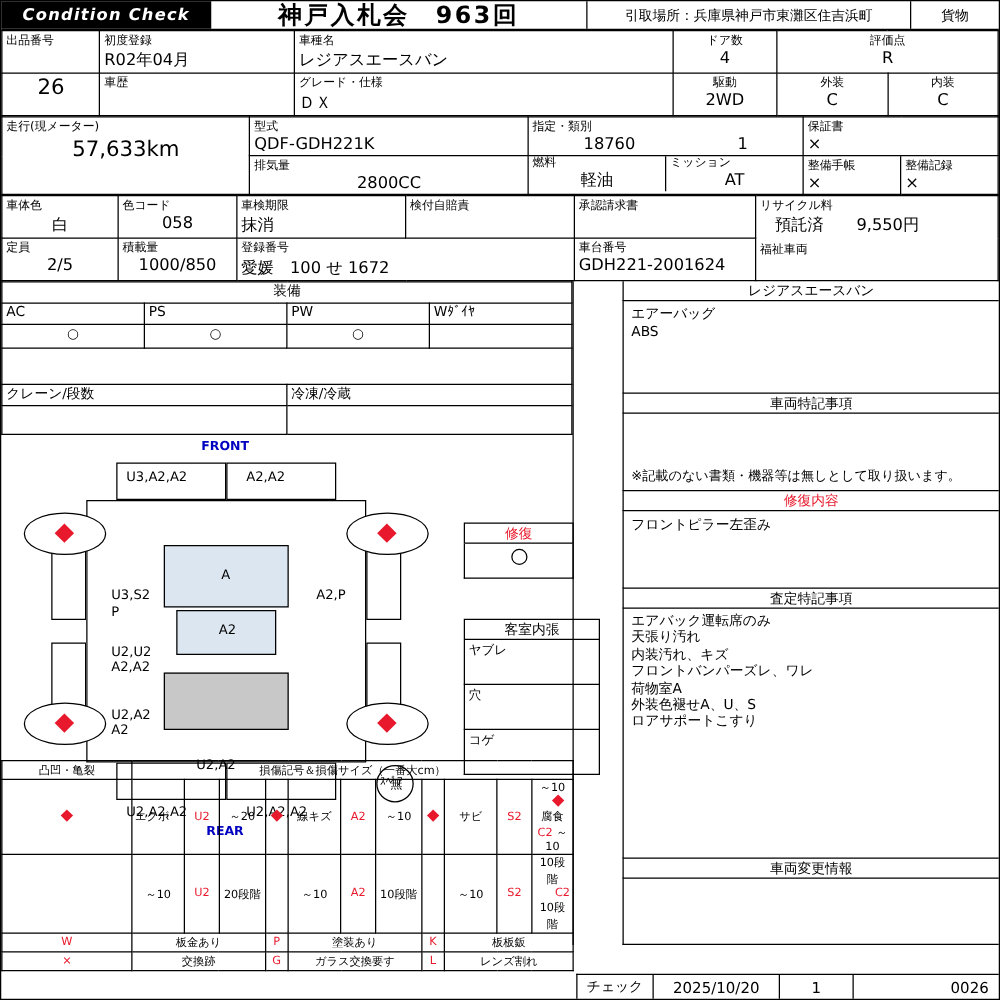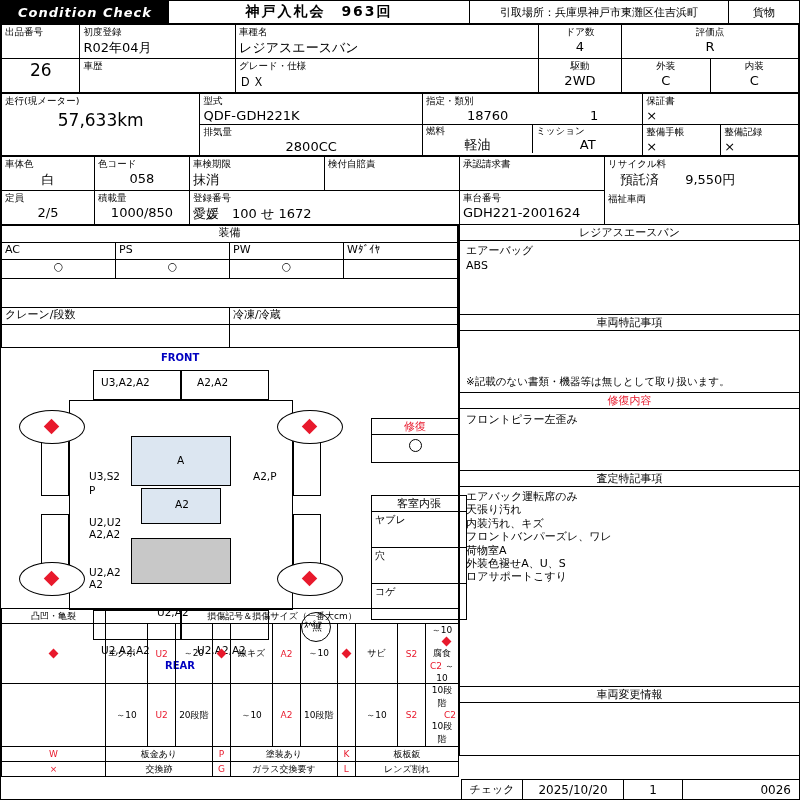--- a/index.html
+++ b/index.html
@@ -8,37 +8,37 @@
     background:#fff;
     font-family:"DejaVu Sans","Liberation Sans",sans-serif;
     font-size:11px;color:#000;
     overflow:hidden;
   }
   .page{position:relative;width:800px;height:800px;box-sizing:border-box;border:1px solid #000;}
   
   .topbar{display:flex;height:22px;align-items:stretch;border-bottom:1px solid #000;}
   .brand{width:168px;background:#000;color:#fff;font-style:italic;font-weight:bold;font-size:13px;
          display:flex;align-items:center;justify-content:center;letter-spacing:1px;}
-  .auc-title{flex:0 0 300px;display:flex;align-items:center;justify-content:center;font-size:14px;font-weight:bold;letter-spacing:2px;}
+  .auc-title{flex:0 0 300px;display:flex;align-items:center;justify-content:center;font-size:19px;font-weight:bold;letter-spacing:2px;}
   .auc-place{flex:1;display:flex;align-items:center;justify-content:center;font-size:11px;border-left:1px solid #000;}
   .auc-kind{width:70px;display:flex;align-items:center;justify-content:center;font-size:11px;border-left:1px solid #000;}
 
   table.g{border-collapse:collapse;width:100%;}
   table.g td{border:1px solid #000;padding:0 3px;vertical-align:top;font-size:11px;line-height:1.25;}
   .lbl{font-size:9.5px;}
   .val{font-size:13px;}
   .valbig{font-size:17px;}
   .c{text-align:center;}
 
   
   .infogrid{width:100%;border-collapse:collapse;border-radius:22px;}
   .infogrid td{border:1px solid #000;padding:1px 3px;vertical-align:top;}
 
   
-  .lower{display:flex;width:100%;}
+  .lower{display:flex;width:100%;gap:39px;}
   .leftcol{width:458px;border-right:1px solid #000;box-sizing:border-box;}
   .rightcol{flex:1;box-sizing:border-box;}
 
   .equip td{height:16px;}
   .eqrow{font-size:10px;}
   .circle{display:inline-block;width:11px;height:11px;border:1px solid #000;border-radius:50%;}
 
   
   .diagram{position:relative;width:458px;height:320px;}
   .lbltxt{position:absolute;font-size:10.5px;white-space:nowrap;}
@@ -344,21 +344,21 @@
     </div>
   </div>
 
   <div style="position:absolute;left:370px;top:405px;width:88px;margin-top:12px;">
     <div style="border:1px solid #000;text-align:center;color:#e8192c;font-size:11px">修復</div>
     <div style="border:1px solid #000;border-top:0;height:28px;text-align:center;padding-top:4px;box-sizing:border-box">
       <span class="circle"></span>
     </div>
   </div>
 
-  <div style="position:absolute;left:370px;top:494px;width:96px;">
+  <div style="position:absolute;left:370px;top:494px;width:109px;">
     <div style="border:1px solid #000;text-align:center;font-size:11px">客室内張</div>
     <div style="border:1px solid #000;border-top:0;height:36px;font-size:10px;padding:1px 3px;box-sizing:border-box">
       <span>ヤブレ</span>
     </div>
     <div style="border:1px solid #000;border-top:0;height:36px;font-size:10px;padding:1px 3px;box-sizing:border-box">
       <span>穴</span>
     </div>
     <div style="border:1px solid #000;border-top:0;height:36px;font-size:10px;padding:1px 3px;box-sizing:border-box">
       <span>コゲ</span>
     </div>

